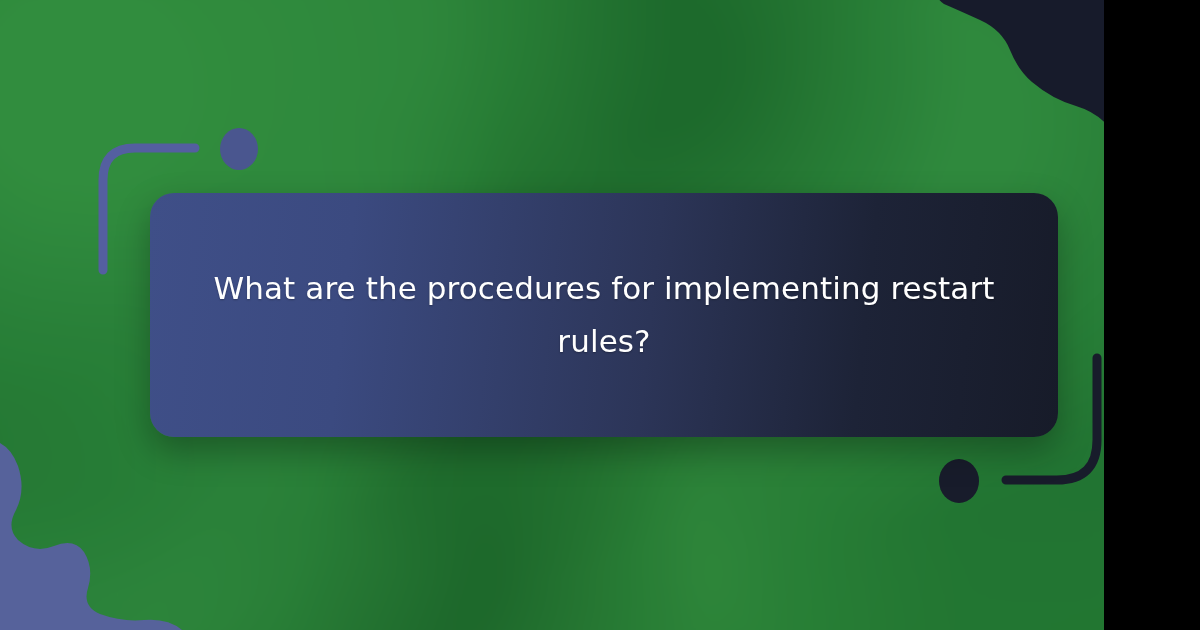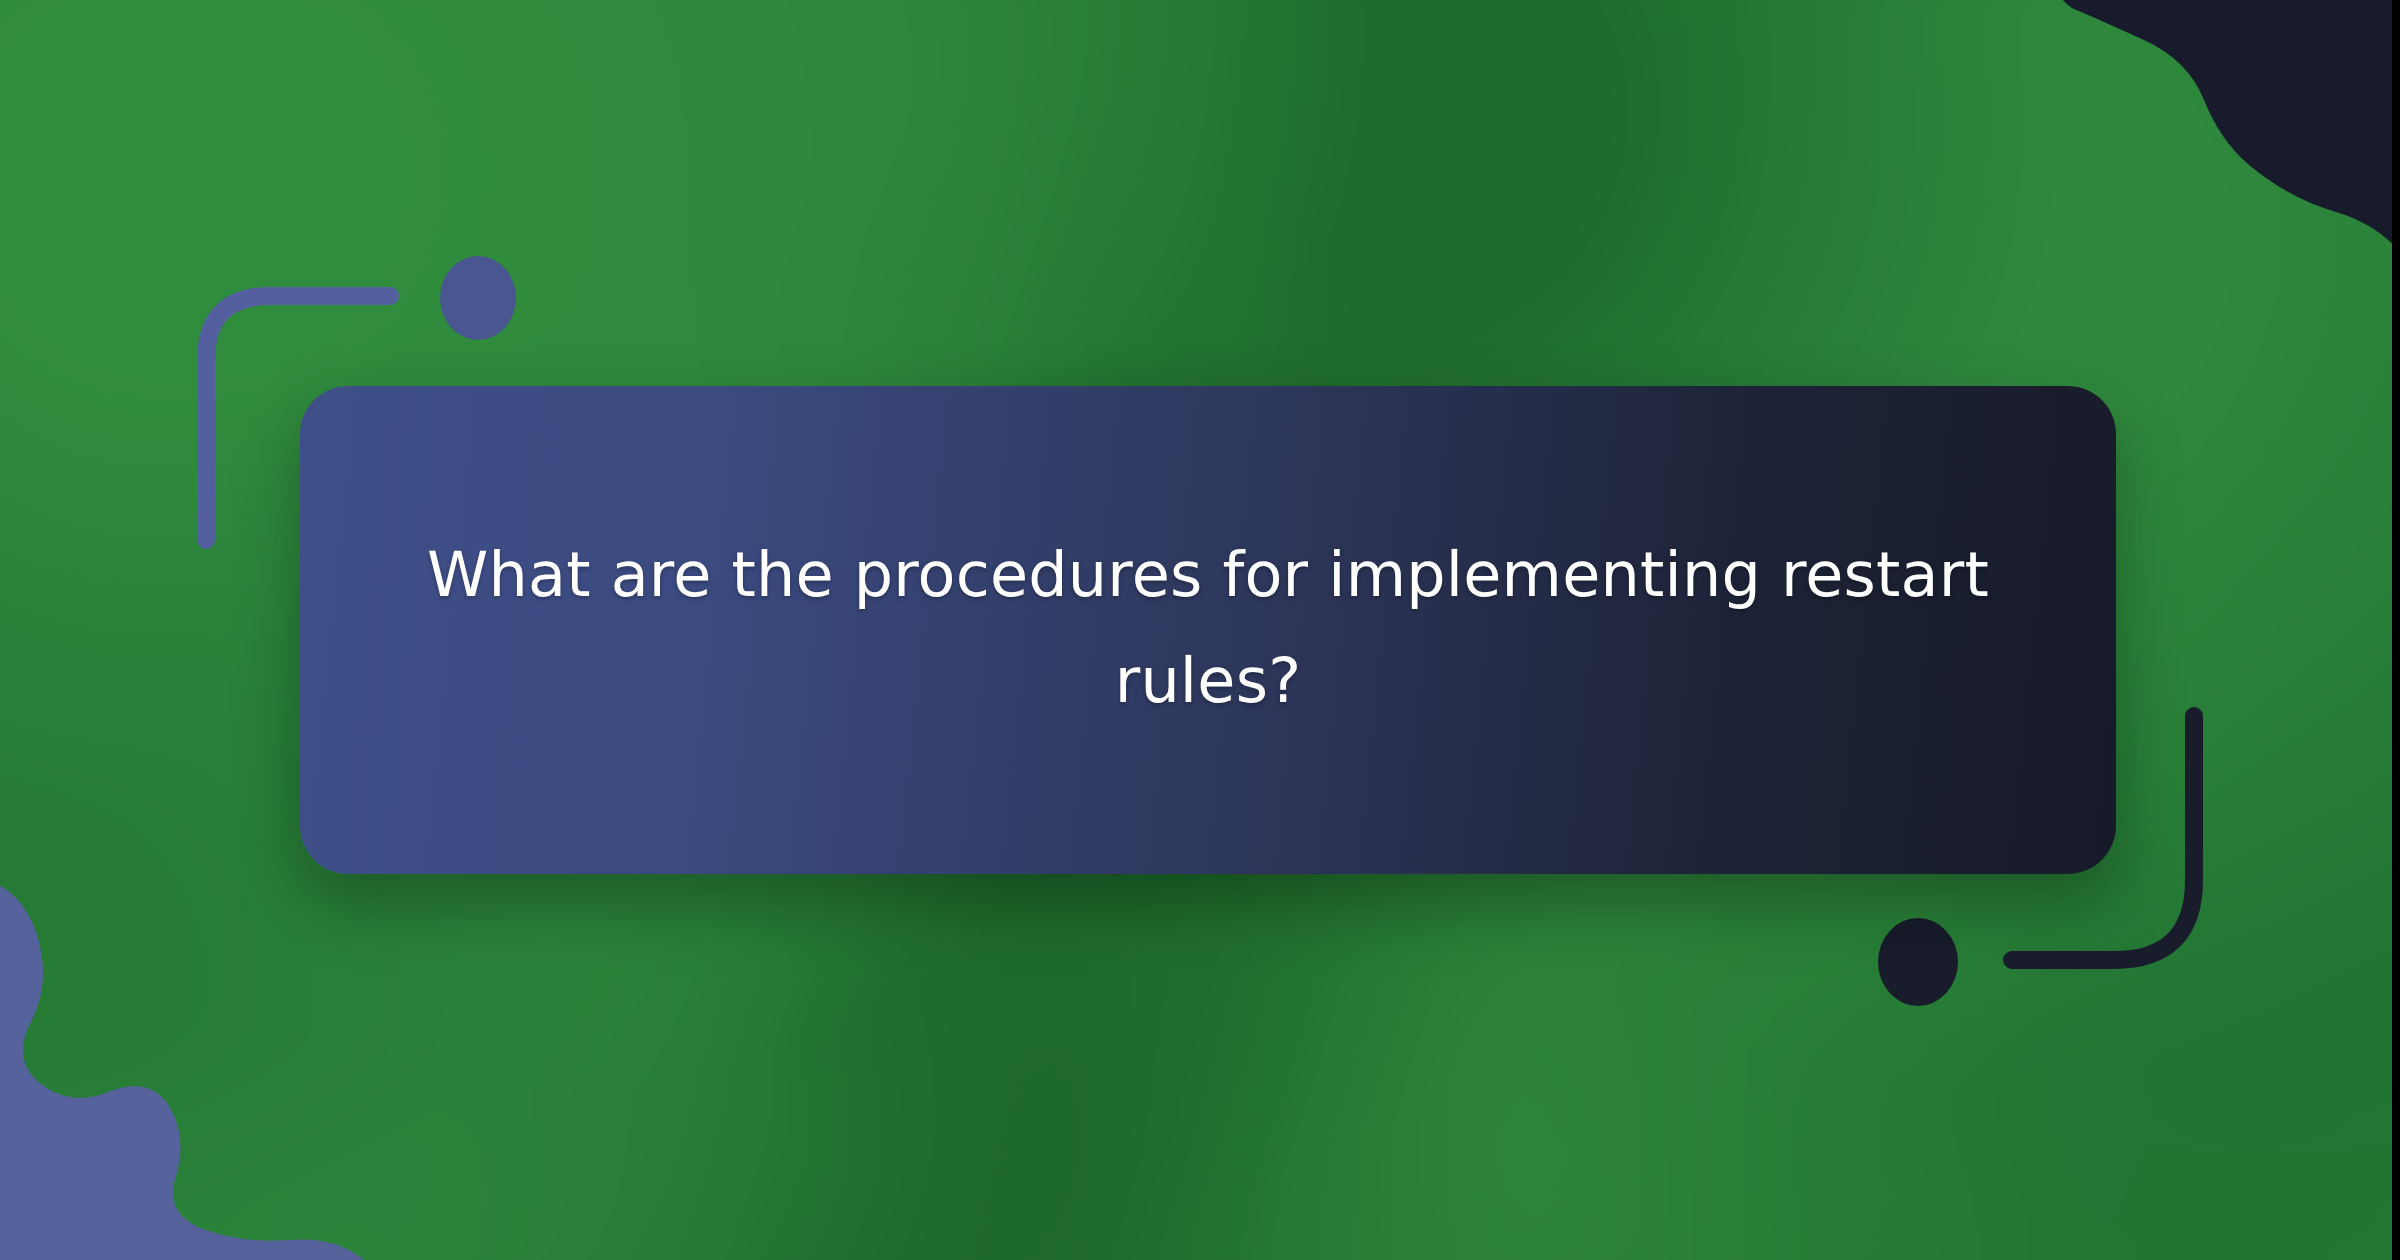--- a/index.html
+++ b/index.html
@@ -2,21 +2,21 @@
 <html><head>
 <meta charset="utf-8">
 <style>
   html, body {
     margin: 0;
     padding: 0;
     background: #000;
   }
   #stage {
     position: relative;
-    width: 1196px;
+    width: 1104px;
     height: 630px;
     overflow: hidden;
     font-family: "DejaVu Sans", "Liberation Sans", sans-serif;
     background: #1f7531;
   }
 
   
   .bg-base {
     position: absolute;
     inset: 0;

